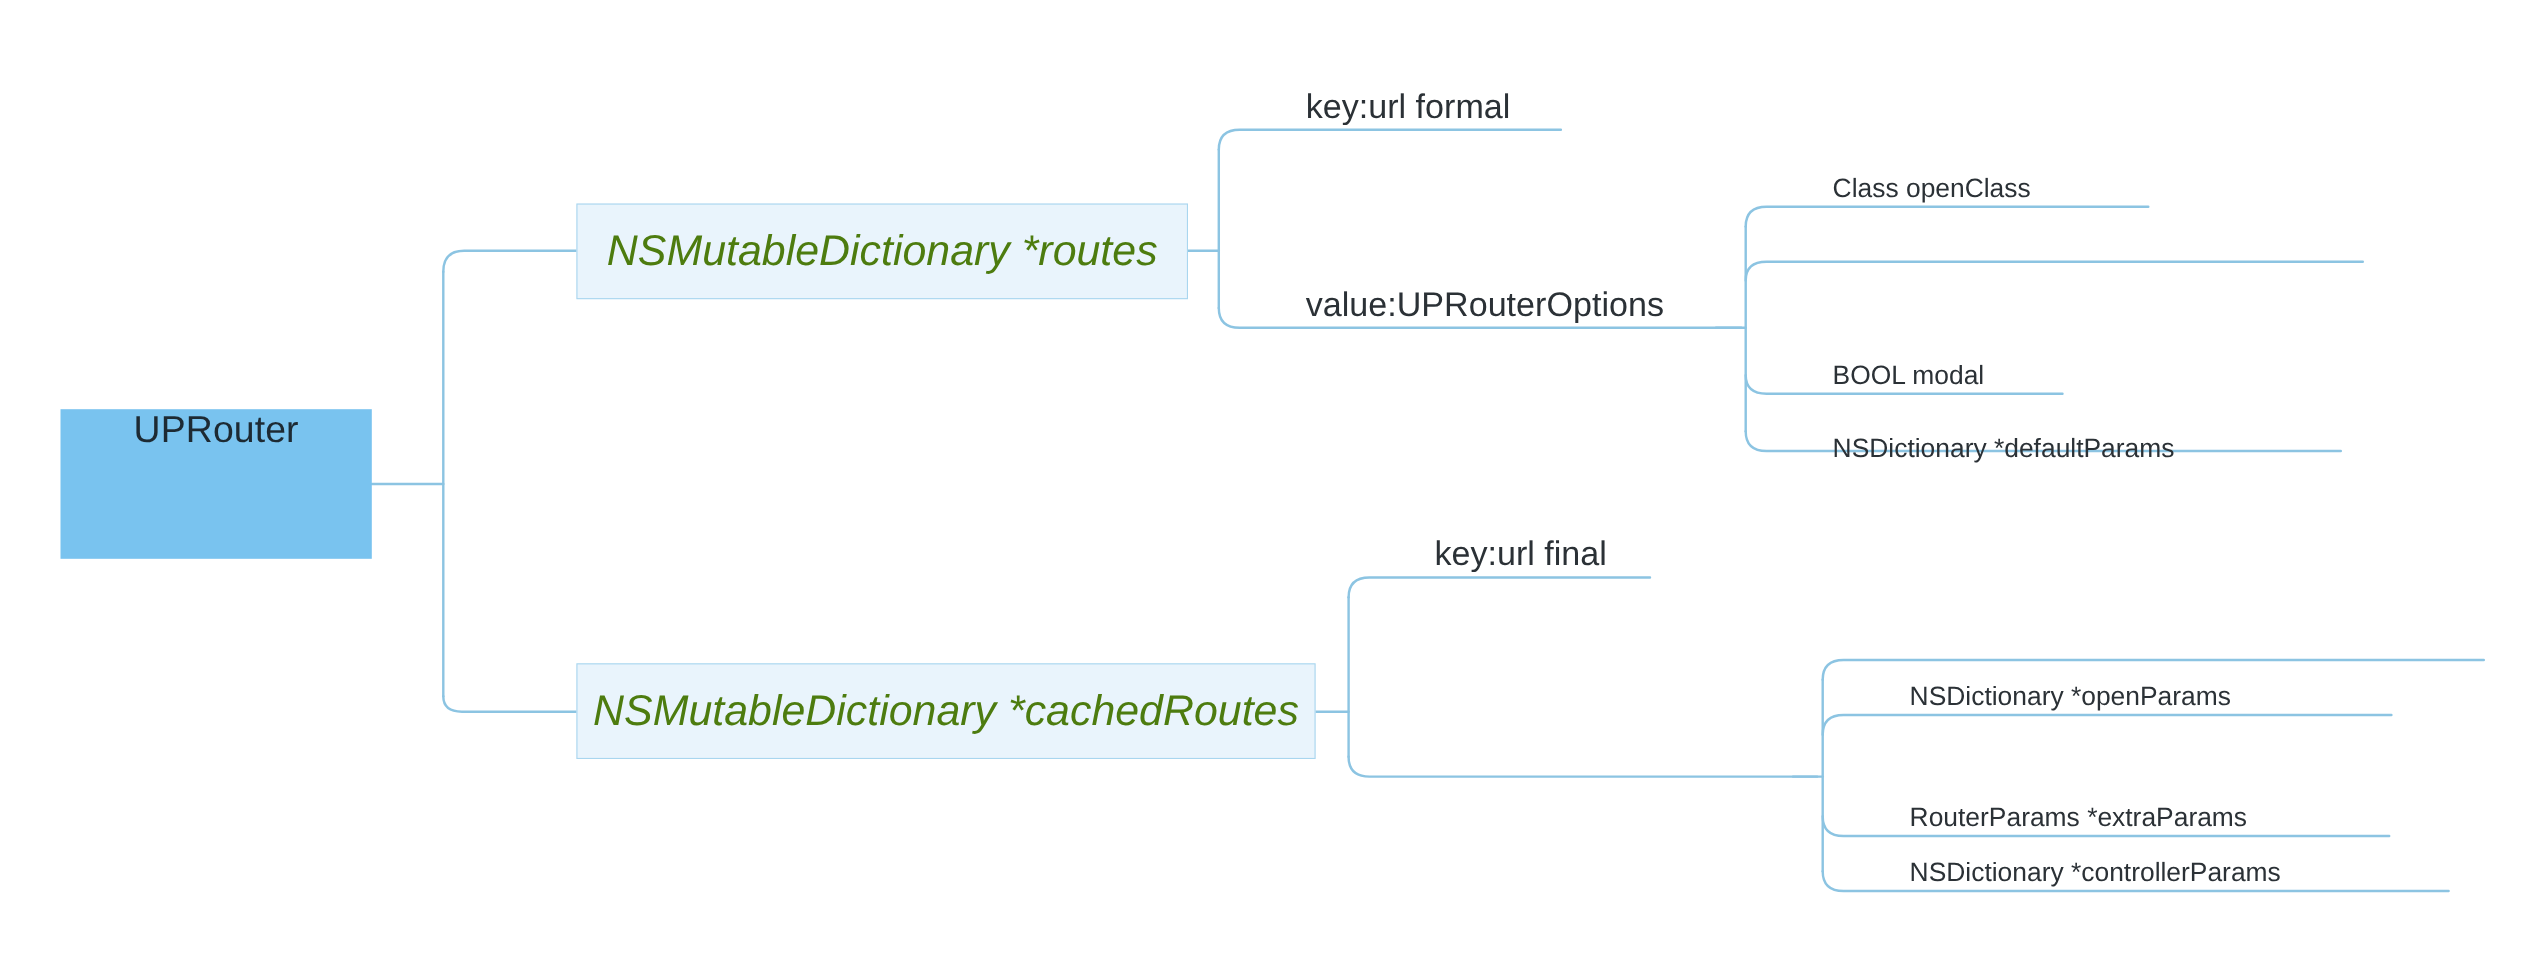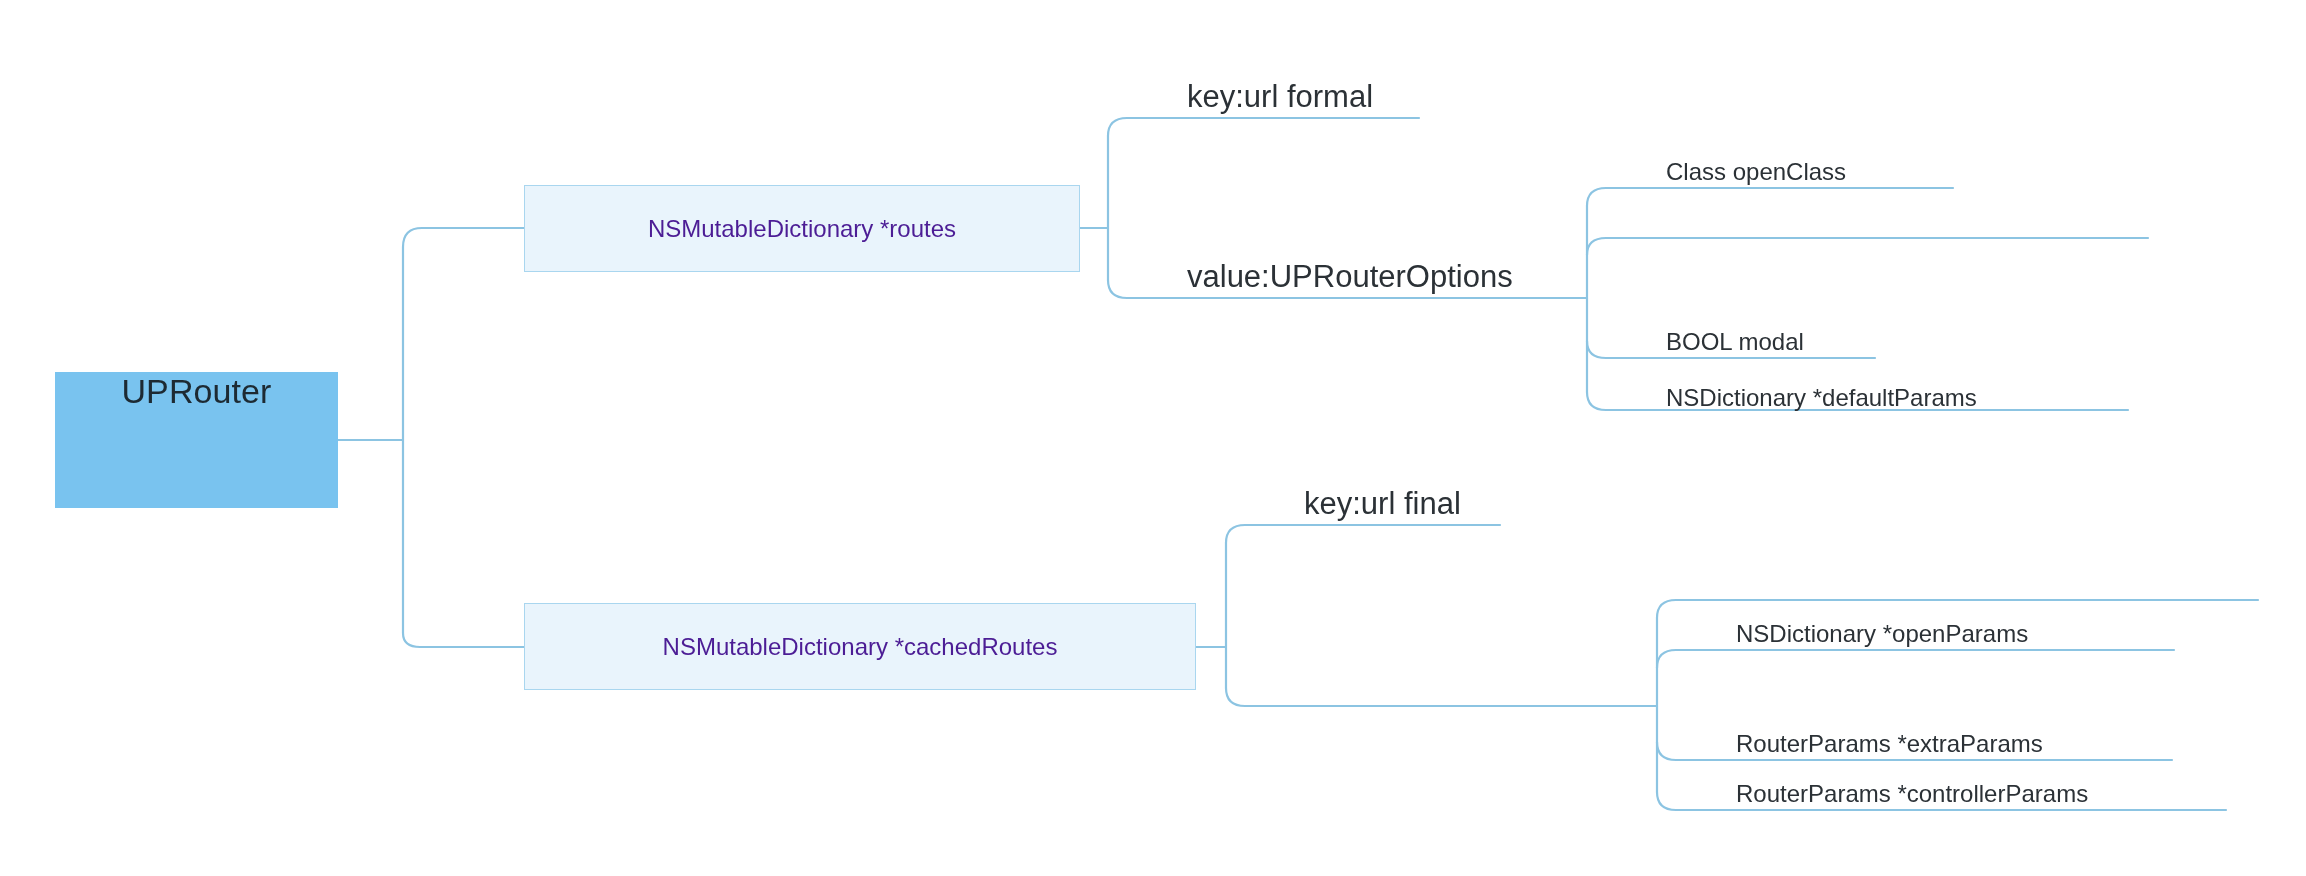--- a/index.html
+++ b/index.html
@@ -57,23 +57,24 @@
   .box-node {
     position: absolute;
     background: #e9f4fc;
     border: 1.6px solid #a9d6ef;
     display: flex;
     align-items: center;
     justify-content: center;
     box-sizing: border-box;
   }
   .box-node .label {
-    font-size: 24px;
-    color: #4c1d95;
+    font-size: 39px;
+    color: #4d7c0f;
     white-space: nowrap;
+    font-style: italic;
   }
   #node-routes {
     left: 524px;
     top: 185px;
     width: 556px;
     height: 87px;
   }
   #node-cachedroutes {
     left: 524px;
     top: 603px;
@@ -164,35 +165,35 @@
 
   <div class="line-node lvl4" style="left:1652px; top:126px; width:300px; height:62px;">
     <span class="label">Class openClass</span>
   </div>
 
 
   <div class="line-node lvl4" style="left:1652px; top:296px; width:222px; height:62px;">
     <span class="label">BOOL modal</span>
   </div>
 
-  <div class="line-node lvl4" style="left:1652px; top:352px; width:476px; height:62px;">
+  <div class="line-node lvl4" style="left:1652px; top:362px; width:476px; height:62px;">
     <span class="label">NSDictionary *defaultParams</span>
   </div>
 
   <div class="line-node lvl3" style="left:1290px; top:463px; width:240px; height:62px;">
     <span class="label">key:url final</span>
   </div>
 
 
 
   <div class="line-node lvl4" style="left:1722px; top:588px; width:452px; height:62px;">
     <span class="label">NSDictionary *openParams</span>
   </div>
 
   <div class="line-node lvl4" style="left:1722px; top:698px; width:450px; height:62px;">
     <span class="label">RouterParams *extraParams</span>
   </div>
 
   <div class="line-node lvl4" style="left:1722px; top:748px; width:504px; height:62px;">
-    <span class="label">RouterParams *controllerParams</span>
+    <span class="label">NSDictionary *controllerParams</span>
   </div>
 
 </div>
 
 </body></html>

